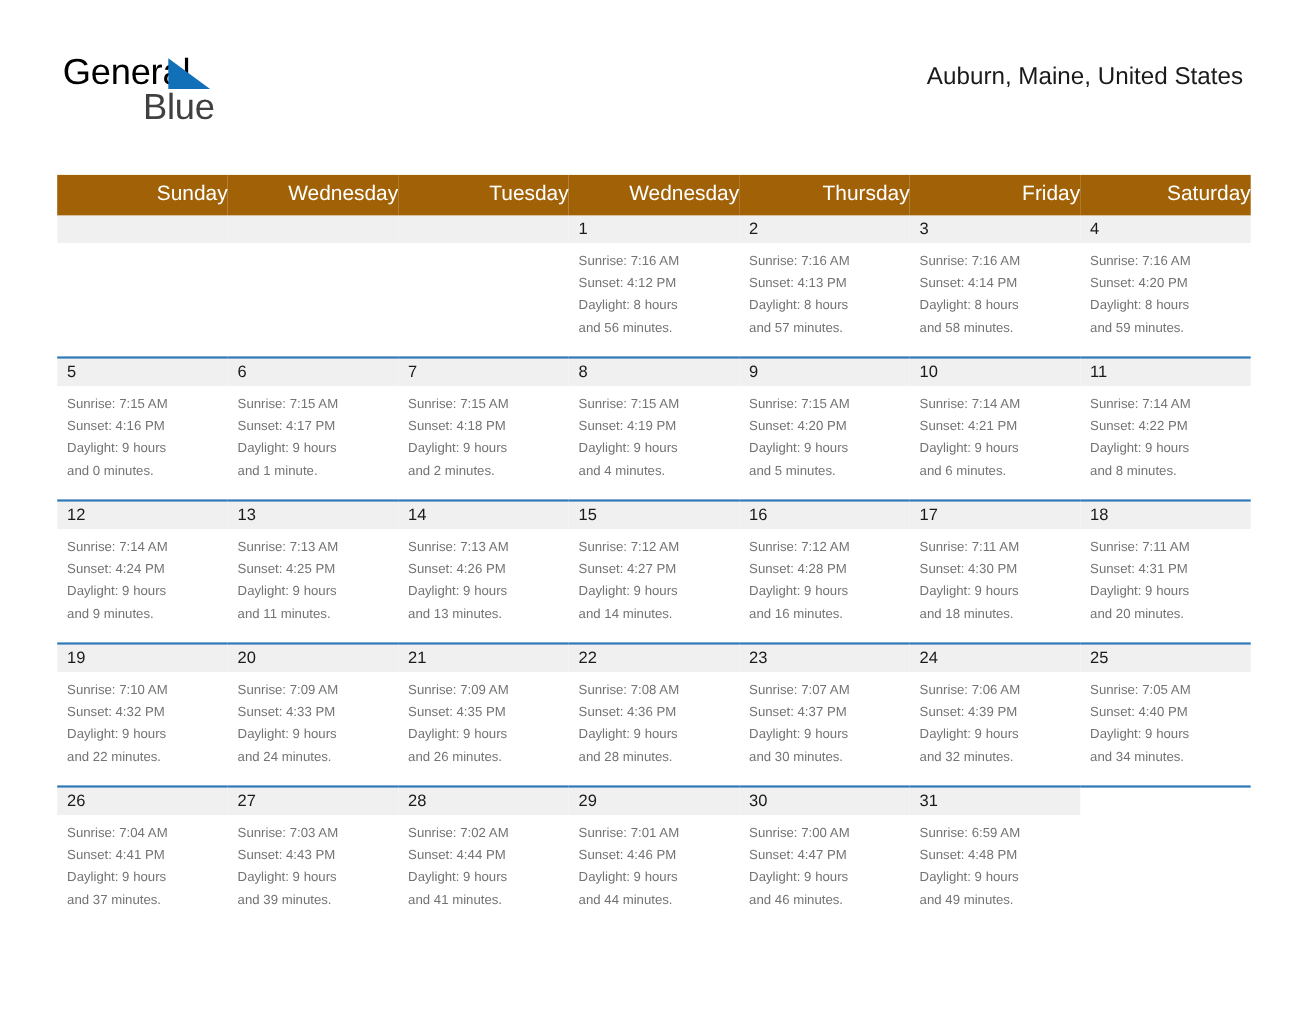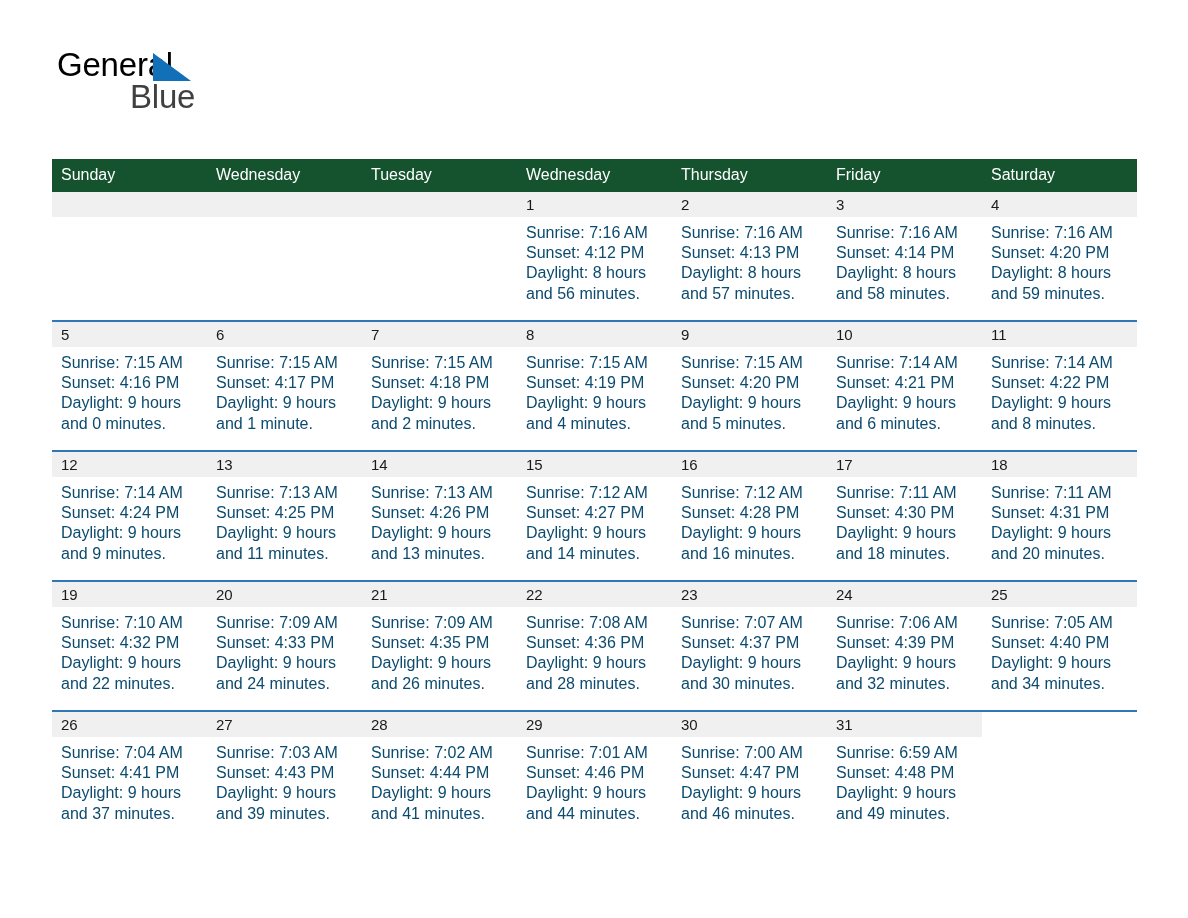--- a/index.html
+++ b/index.html
@@ -88,25 +88,25 @@
   
   .calendar {
     position: absolute;
     left: 52px;
     top: 159px;
     width: 1085px;
     border-collapse: collapse;
     table-layout: fixed;
   }
   .calendar th {
-    background: #14532d;
+    background: #a16207;
     color: #ffffff;
-    font-size: 16px;
+    font-size: 19px;
     font-weight: normal;
-    text-align: left;
+    text-align: right;
     padding: 7px 0 8px 9px;
     height: 17px;
     box-sizing: content-box;
   }
   .calendar td {
     vertical-align: top;
     width: 155px;
     padding: 0;
     border-top: 2px solid #3077b7;
   }
@@ -124,40 +124,41 @@
     padding: 3px 0 0 9px;
     font-size: 15px;
     line-height: 20px;
     color: #1a1a1a;
   }
   .daycell.empty .daynum-band {
     background: #f0f0f0;
   }
   .dayinfo {
     padding: 6px 10px 0 9px;
-    font-size: 16px;
+    font-size: 12px;
     line-height: 20.2px;
-    color: #0c4a6e;
+    color: #737373;
   }
   .dayinfo div {
     white-space: nowrap;
   }
 </style>
 </head>
 <body>
 
 <div class="page">
 
   <div class="header">
     <div class="logo">
       <span class="logo-general">General</span>
       <span class="logo-triangle"></span>
       <span class="logo-blue">Blue</span>
     </div>
     <div class="title-block">
+      <div class="cal-subtitle">Auburn, Maine, United States</div>
     </div>
   </div>
 
   <table class="calendar">
     <thead>
       <tr>
         <th>Sunday</th>
         <th>Wednesday</th>
         <th>Tuesday</th>
         <th>Wednesday</th>

